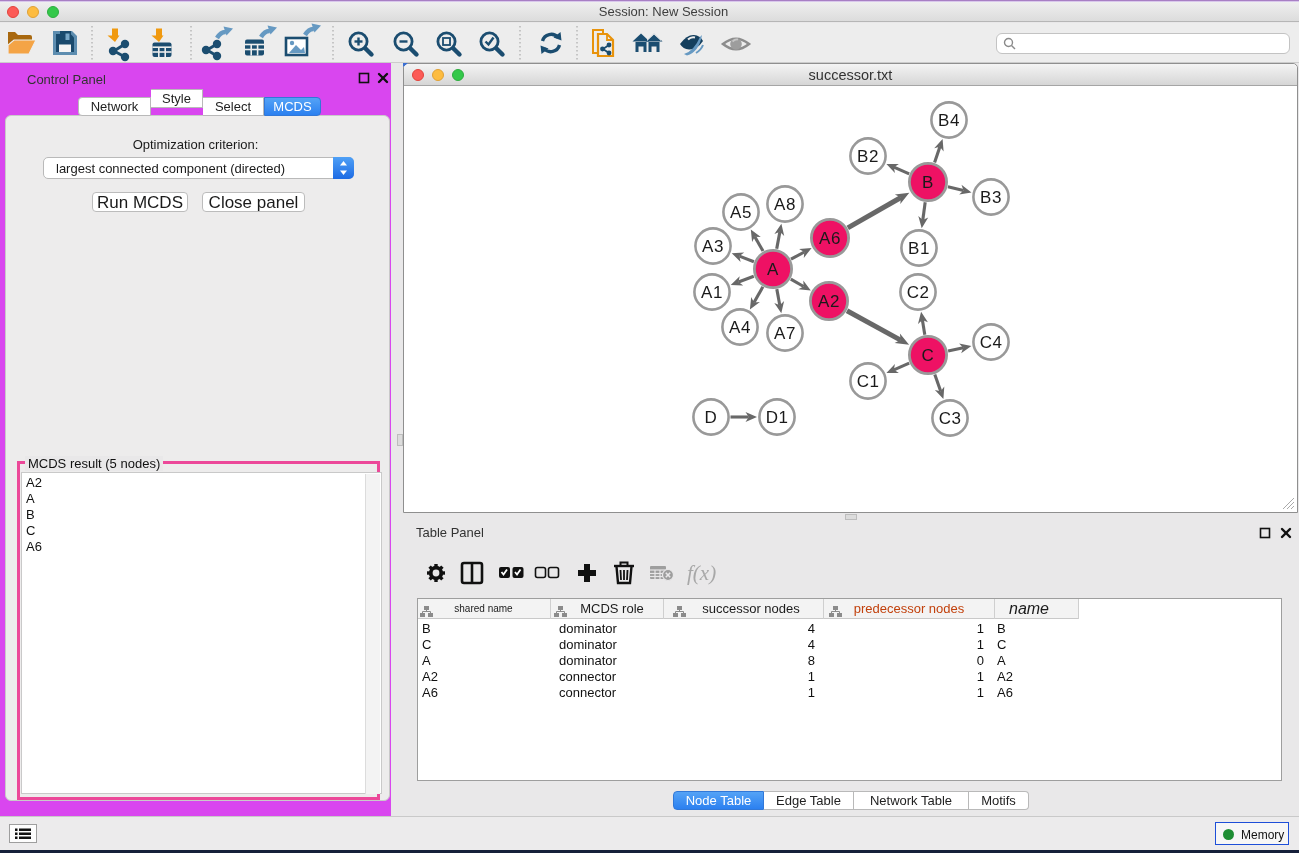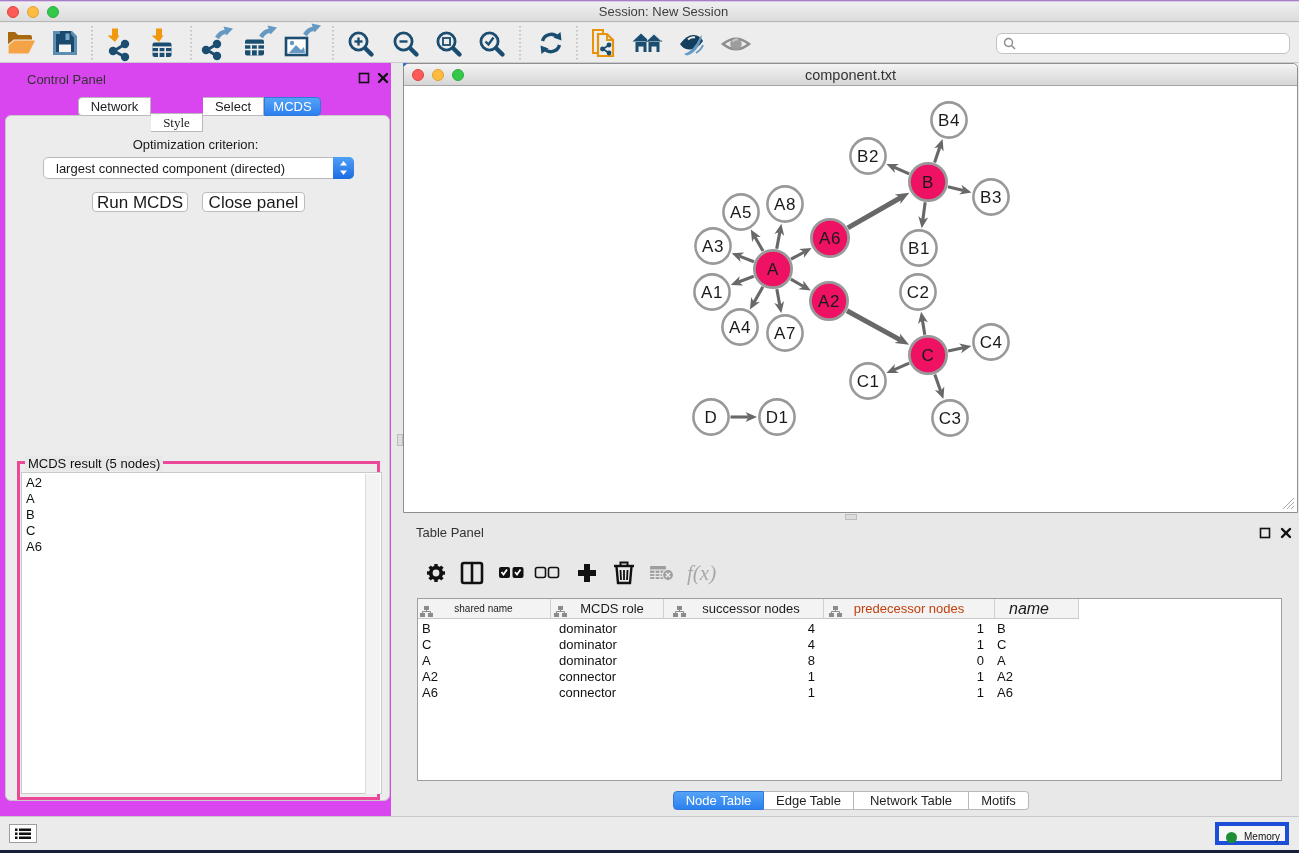--- a/index.html
+++ b/index.html
@@ -193,21 +193,21 @@
   <svg class="abs" style="left:358px;top:9px;" width="32" height="14">
     <rect x="1.5" y="1.5" width="9" height="9" fill="none" stroke="#111" stroke-width="1.6"></rect>
     <g stroke="#111" stroke-width="2.4" stroke-linecap="round">
         <line x1="21" y1="2" x2="29" y2="10"></line>
         <line x1="29" y1="2" x2="21" y2="10"></line>
       </g>
   </svg>
 
   <div class="abs" style="left:5px;top:52px;width:385px;height:686px;border:1px solid #c9c9c9;border-radius:6px;background:#edecec;"></div>
   <div class="tab" style="left:78px;top:34px;width:73px;border-radius:4px 0 0 4px;">Network</div>
-  <div class="tab" style="left:151px;top:50px;width:52px;border-left:none;font-family:Liberation Serif, serif;">Style</div>
+  <div class="tab" style="left:151px;top:26px;width:52px;border-left:none;">Style</div>
   <div class="tab" style="left:203px;top:34px;width:61px;border-left:none;">Select</div>
   <div class="tab sel" style="left:264px;top:34px;width:57px;border-radius:0 4px 4px 0;">MCDS</div>
   <div class="abs" style="left:43px;top:94px;width:311px;height:22px;background:#fff;border:1px solid #b9b9b9;border-radius:5px;">
     <div style="position:absolute;left:12px;top:0;font-size:13px;color:#1a1a1a;line-height:21px;">largest connected component (directed)</div>
     <div style="position:absolute;right:-1px;top:-1px;width:21px;height:22px;background:linear-gradient(#4fa0f6,#1d6be4);border-radius:0 5px 5px 0;">
       <svg width="21" height="22">
           <polygon points="10.5,4 14,8.5 7,8.5" fill="#fff"></polygon>
           <polygon points="10.5,18 14,13.5 7,13.5" fill="#fff"></polygon>
         </svg>
     </div>
@@ -227,21 +227,21 @@
 </div>
 
 <div class="abs" style="left:403px;top:63px;width:895px;height:450px;border:1px solid #8f8f8f;border-radius:5px 5px 0 0;background:#fff;">
   <svg style="position:absolute;left:-1px;top:-1px;z-index:5" width="5" height="4">
       <polygon points="0,0 5,0 0,4" fill="#3b6fd4"></polygon>
     </svg>
     <div style="position:absolute;left:0;top:0;width:893px;height:22px;background:linear-gradient(#f4f4f4,#d6d6d6);border-bottom:1px solid #a5a5a5;border-radius:5px 5px 0 0;">
     <div class="tl" style="left:8px;top:5px;background:#fc5b57;border:1px solid #e2433c;"></div>
     <div class="tl" style="left:28px;top:5px;background:#fdbc40;border:1px solid #e0a135;"></div>
     <div class="tl" style="left:48px;top:5px;background:#34c84a;border:1px solid #2dad3f;"></div>
-    <div style="width:100%;text-align:center;font-size:14.5px;color:#333;line-height:22px;">component.txt</div>
+    <div style="width:100%;text-align:center;font-size:14.5px;color:#333;line-height:22px;">successor.txt</div>
   </div>
   <svg class="abs" style="left:0;top:23px;" width="893" height="425" viewBox="403 87 893 425" font-family="Liberation Sans, sans-serif">
 <line x1="762.0" y1="251.1" x2="753.8" y2="236.7" stroke="#686868" stroke-width="3.1"></line>
 <polygon points="749.8,229.4 759.8,237.0 753.8,236.7 751.1,241.9" fill="#686868"></polygon>
 <line x1="775.7" y1="248.8" x2="778.9" y2="231.8" stroke="#686868" stroke-width="3.1"></line>
 <polygon points="780.4,223.7 783.2,235.9 778.9,231.8 773.4,234.1" fill="#686868"></polygon>
 <line x1="752.9" y1="261.7" x2="738.4" y2="256.1" stroke="#686868" stroke-width="3.1"></line>
 <polygon points="730.7,253.2 743.2,252.6 738.4,256.1 739.6,261.9" fill="#686868"></polygon>
 <line x1="752.8" y1="276.2" x2="737.5" y2="282.0" stroke="#686868" stroke-width="3.1"></line>
 <polygon points="729.7,284.9 738.7,276.2 737.5,282.0 742.2,285.6" fill="#686868"></polygon>
@@ -488,17 +488,17 @@
       <g fill="#111">
         <rect x="5" y="3.5" width="2.5" height="2.5"></rect>
         <rect x="9" y="3.5" width="12" height="2.5"></rect>
         <rect x="5" y="7.5" width="2.5" height="2.5"></rect>
         <rect x="9" y="7.5" width="12" height="2.5"></rect>
         <rect x="5" y="11.5" width="2.5" height="2.5"></rect>
         <rect x="9" y="11.5" width="12" height="2.5"></rect>
       </g>
     </svg>
 </div>
-<div class="abs" style="left:1215px;top:822px;width:74px;height:23px;background:#f6f6f6;border:4px solid #1d4ed8;font-size:10px;color:#111;">
+<div class="abs" style="left:1215px;top:822px;width:74px;height:23px;background:#f6f6f6;border:1px solid #1d4ed8;font-size:12px;color:#111;">
   <span style="position:absolute;left:7px;top:6px;width:11px;height:11px;border-radius:50%;background:#1e8e34;"></span>
   <span style="position:absolute;left:25px;top:5px;">Memory</span>
 </div>
 <div class="abs" style="left:0;top:850px;width:1299px;height:3px;background:#16203a;"></div>
 
 </body></html>

